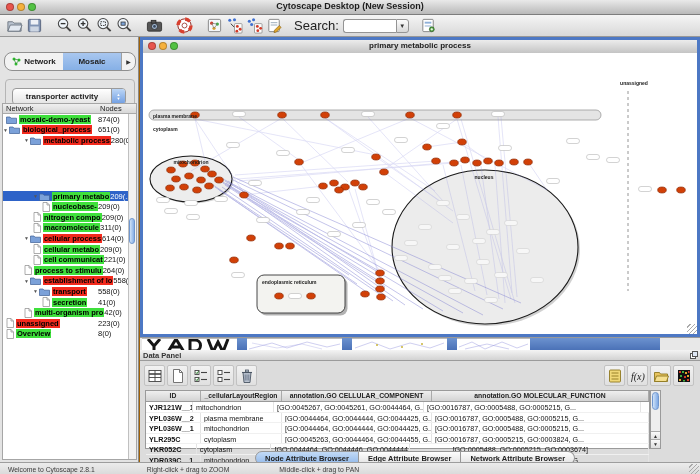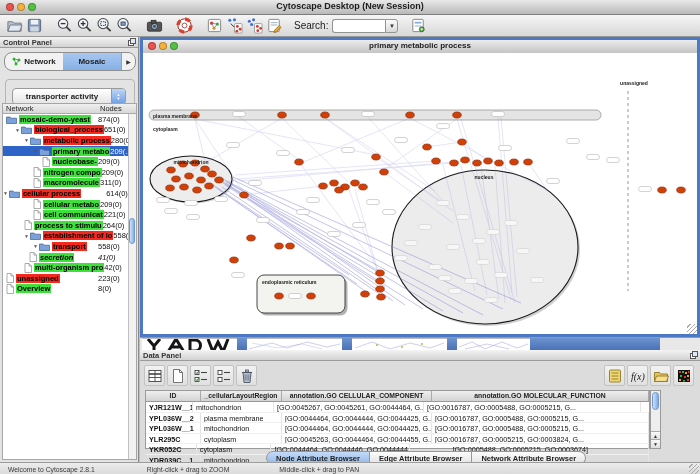--- a/index.html
+++ b/index.html
@@ -1,30 +1,30 @@
 <!DOCTYPE html>
 <html><head>
 <meta charset="utf-8">
 <style>
   html,body{margin:0;padding:0;background:#666;}
-  #app{position:relative;width:700px;height:474px;background:#7dd3fc;font-family:"Liberation Sans",sans-serif;overflow:hidden;user-select:none;}
+  #app{position:relative;width:700px;height:474px;background:#a16207;font-family:"Liberation Sans",sans-serif;overflow:hidden;user-select:none;}
   .abs{position:absolute;}
   svg{display:block;}
 
   
   #titlebar{left:0;top:0;width:700px;height:14px;background:linear-gradient(#e9e9e9,#b9b9b9);border-bottom:1px solid #7d7d7d;}
   .tl{position:absolute;top:3px;width:8px;height:8px;border-radius:50%;border:1px solid rgba(0,0,0,.25);box-sizing:border-box;}
   #title-text{position:absolute;left:0;right:0;top:1px;text-align:center;font-size:9px;font-weight:bold;color:#1c1c1c;}
 
   
   #toolbar{left:0;top:15px;width:700px;height:22px;background:linear-gradient(#f5f5f5,#d8d8d8);border-bottom:1px solid #979797;display:flex;align-items:center;padding:0 4px;box-sizing:border-box;}
   .tb-btn{width:20px;height:20px;display:flex;align-items:center;justify-content:center;flex:0 0 auto;}
   .tb-btn svg{width:17px;height:17px;}
   .tb-gap{width:10px;flex:0 0 auto;}
-  #search-label{font-size:10px;color:#222;margin:0 4px 0 10px;text-align:right;}
+  #search-label{font-size:13px;color:#222;margin:0 4px 0 10px;text-align:right;}
   #search-input{width:46px;height:12px;border:1px solid #949494;border-right:none;border-radius:3px 0 0 3px;background:#fff;font-size:8px;padding:0 3px;font-family:"Liberation Sans",sans-serif;}
   #search-arrow{width:13px;height:14px;background:linear-gradient(#fdfdfd,#d7d7d7);border:1px solid #949494;border-radius:0 3px 3px 0;font-size:6px;color:#333;display:flex;align-items:center;justify-content:center;box-sizing:border-box;}
 
   
   #control-panel{left:0;top:37px;width:139px;height:425px;background:#e3e3e3;border-right:1px solid #8a8a8a;box-sizing:border-box;}
   .panel-header{position:absolute;left:0;top:0;right:0;height:11px;background:linear-gradient(#f4f4f4,#d2d2d2);border-bottom:1px solid #9b9b9b;font-size:7.5px;font-weight:bold;color:#333;padding:1px 3px;box-sizing:border-box;}
   .float-ic{position:absolute;right:2px;top:1px;width:8px;height:8px;}
   #cp-tabs{position:absolute;left:4px;top:15px;width:130px;height:17px;border:1px solid #8f8f8f;border-radius:8px;background:#f2f2f2;display:flex;overflow:hidden;}
   .cp-tab{flex:1;display:flex;align-items:center;justify-content:center;font-size:8px;font-weight:bold;color:#222;gap:3px;}
   .cp-tab.sel{background:linear-gradient(#a9c7ef,#86b0e6);}
@@ -73,21 +73,21 @@
   .dp-btn svg{width:16px;height:16px;}
   #dp-table{position:absolute;left:5px;top:40px;width:505px;height:59px;background:#fff;border:1px solid #9a9a9a;box-sizing:border-box;font-size:7.2px;}
   .dt-hrow{display:flex;height:10px;background:linear-gradient(#efefef,#d3d3d3);border-bottom:1px solid #999;}
   .dt-h{border-right:1px solid #aaa;font-size:6.8px;font-weight:bold;color:#222;text-align:center;overflow:hidden;white-space:nowrap;box-sizing:border-box;padding-top:1px;}
   .dt-row{display:flex;height:9.6px;border-bottom:1px solid #f0f0f0;}
   .dt-c{border-right:1px solid #e4e4e4;padding:1px 0 0 3px;overflow:hidden;white-space:nowrap;box-sizing:border-box;color:#111;}
   .dt-c.id{font-weight:bold;}
   #dp-scroll{position:absolute;left:510px;top:40px;width:11px;height:59px;background:#eee;border:1px solid #9a9a9a;box-sizing:border-box;}
   #dp-thumb{position:absolute;left:1px;top:1px;width:7px;height:18px;border-radius:4px;background:linear-gradient(90deg,#cfe2f8,#7fa9e4);border:1px solid #6f96ce;box-sizing:border-box;}
   .dp-sbtn{position:absolute;left:0;width:9px;height:8px;font-size:5px;color:#333;text-align:center;line-height:8px;background:linear-gradient(#fafafa,#ddd);border-top:1px solid #aaa;}
-  #dp-tabs{position:absolute;left:126px;top:101px;display:flex;}
+  #dp-tabs{position:absolute;left:115px;top:101px;display:flex;}
   .seg{border:1px solid #979797;border-left:none;background:linear-gradient(#fdfdfd,#e2e2e2);font-size:7.5px;font-weight:bold;color:#222;padding:2px 9px 1px;}
   .seg:first-child{border-left:1px solid #979797;border-radius:7px 0 0 7px;}
   .seg:last-child{border-radius:0 7px 7px 0;}
   .seg.seg-sel{background:linear-gradient(#c2daf6,#92b9ea);}
 
   
   #statusbar{left:0;top:462px;width:700px;height:12px;background:linear-gradient(#ececec,#d9d9d9);border-top:1px solid #9d9d9d;display:flex;align-items:center;font-size:6.8px;color:#3a3a3a;}
   #statusbar span{margin-left:8px;}
   #statusbar .s2{margin-left:52px;}
   #statusbar .s3{margin-left:50px;}
@@ -216,29 +216,20 @@
           <rect x="3" y="2.5" width="11" height="13" rx="1" fill="#fff" stroke="#777" stroke-width=".9"></rect>
           <rect x="5" y="5" width="7" height="2" fill="#8fb0d9"></rect>
           <rect x="5" y="8.5" width="7" height="2" fill="#c6d6ea"></rect>
           <circle cx="12.5" cy="13" r="2.6" fill="#4f9e3f" stroke="#2e6325" stroke-width=".7"></circle>
           <path d="M11.2 13h2.6M12.5 11.7v2.6" stroke="#fff" stroke-width=".9"></path>
         </svg>
       </span>
   </div>
 
   <div id="control-panel" class="abs">
-    <div class="panel-header">
-      <span>Control Panel</span>
-      <span class="float-ic">
-          <svg viewBox="0 0 8 8">
-            <rect x="0.5" y="2.5" width="5" height="5" fill="#fff" stroke="#555"></rect>
-            <rect x="2.5" y="0.5" width="5" height="5" fill="#dfe8f5" stroke="#555"></rect>
-          </svg>
-        </span>
-    </div>
     <div id="cp-tabs">
       <span class="cp-tab">
         <span>
             <svg width="9" height="9" viewBox="0 0 9 9">
               <circle cx="2" cy="2" r="1.5" fill="#2fbf2f"></circle>
               <circle cx="7" cy="3" r="1.5" fill="#2fbf2f"></circle>
               <circle cx="4" cy="7" r="1.5" fill="#2fbf2f"></circle>
               <path d="M2 2L7 3L4 7z" fill="none" stroke="#2f8f2f" stroke-width=".7"></path>
             </svg>
           </span>
@@ -271,41 +262,41 @@
       <div id="tree-body">
           <div class="tree-row" style="padding-left: 3px;">
             <span class="tree-ic">
               <svg width="11" height="9" viewBox="0 0 11 9">
                 <path d="M.5 2h3.5l1 1.2h5.5v5.3H.5z" fill="#7ba1d9" stroke="#3c5e97" stroke-width=".7"></path>
               </svg>
             </span>
             <span class="hl hl-green">mosaic-demo-yeast</span>
             <span class="cnt">874(0)</span>
           </div>
-          <div class="tree-row" style="padding-left: 12px;">
+          <div class="tree-row" style="">
             <span class="tri">▼</span>
             <span class="tree-ic">
               <svg width="11" height="9" viewBox="0 0 11 9">
                 <path d="M.5 2h3.5l1 1.2h5.5v5.3H.5z" fill="#7ba1d9" stroke="#3c5e97" stroke-width=".7"></path>
               </svg>
             </span>
             <span class="hl hl-red">biological_process</span>
             <span class="cnt">651(0)</span>
           </div>
           <div class="tree-row" style="padding-left: 21px;">
             <span class="tri">▼</span>
             <span class="tree-ic">
               <svg width="11" height="9" viewBox="0 0 11 9">
                 <path d="M.5 2h3.5l1 1.2h5.5v5.3H.5z" fill="#7ba1d9" stroke="#3c5e97" stroke-width=".7"></path>
               </svg>
             </span>
             <span class="hl hl-red">metabolic process</span>
             <span class="cnt">280(0)</span>
           </div>
-          <div class="tree-row sel" style="padding-left: 30px;">
+          <div class="tree-row sel" style="padding-left: 30px; margin-top: 45px;">
             <span class="tri">▼</span>
             <span class="tree-ic">
               <svg width="11" height="9" viewBox="0 0 11 9">
                 <path d="M.5 2h3.5l1 1.2h5.5v5.3H.5z" fill="#7ba1d9" stroke="#3c5e97" stroke-width=".7"></path>
               </svg>
             </span>
             <span class="hl hl-green">primary metabo</span>
             <span class="cnt">209(...</span>
           </div>
           <div class="tree-row" style="padding-left: 39px;">
@@ -331,21 +322,21 @@
           <div class="tree-row" style="padding-left: 30px;">
             <span class="tree-ic">
               <svg width="8" height="10" viewBox="0 0 8 10">
                 <path d="M1 .5h4l2.5 2.5v6.5H1z" fill="#fff" stroke="#8a8a8a" stroke-width=".7"></path>
                 <path d="M5 .5V3h2.5" fill="none" stroke="#8a8a8a" stroke-width=".7"></path>
               </svg>
             </span>
             <span class="hl hl-green">macromolecule</span>
             <span class="cnt">311(0)</span>
           </div>
-          <div class="tree-row" style=" text-align: center;">
+          <div class="tree-row" style="padding-left: 21px;">
             <span class="tri">▼</span>
             <span class="tree-ic">
               <svg width="11" height="9" viewBox="0 0 11 9">
                 <path d="M.5 2h3.5l1 1.2h5.5v5.3H.5z" fill="#7ba1d9" stroke="#3c5e97" stroke-width=".7"></path>
               </svg>
             </span>
             <span class="hl hl-red">cellular process</span>
             <span class="cnt">614(0)</span>
           </div>
           <div class="tree-row" style="padding-left: 30px;">
@@ -391,21 +382,21 @@
           <div class="tree-row" style="padding-left: 30px;">
             <span class="tri">▼</span>
             <span class="tree-ic">
               <svg width="11" height="9" viewBox="0 0 11 9">
                 <path d="M.5 2h3.5l1 1.2h5.5v5.3H.5z" fill="#7ba1d9" stroke="#3c5e97" stroke-width=".7"></path>
               </svg>
             </span>
             <span class="hl hl-red">transport</span>
             <span class="cnt">558(0)</span>
           </div>
-          <div class="tree-row" style="padding-left: 26px; font-style: italic;">
+          <div class="tree-row" style="padding-left: 39px;">
             <span class="tree-ic">
               <svg width="8" height="10" viewBox="0 0 8 10">
                 <path d="M1 .5h4l2.5 2.5v6.5H1z" fill="#fff" stroke="#8a8a8a" stroke-width=".7"></path>
                 <path d="M5 .5V3h2.5" fill="none" stroke="#8a8a8a" stroke-width=".7"></path>
               </svg>
             </span>
             <span class="hl hl-green">secretion</span>
             <span class="cnt">41(0)</span>
           </div>
           <div class="tree-row" style="padding-left: 21px;">

